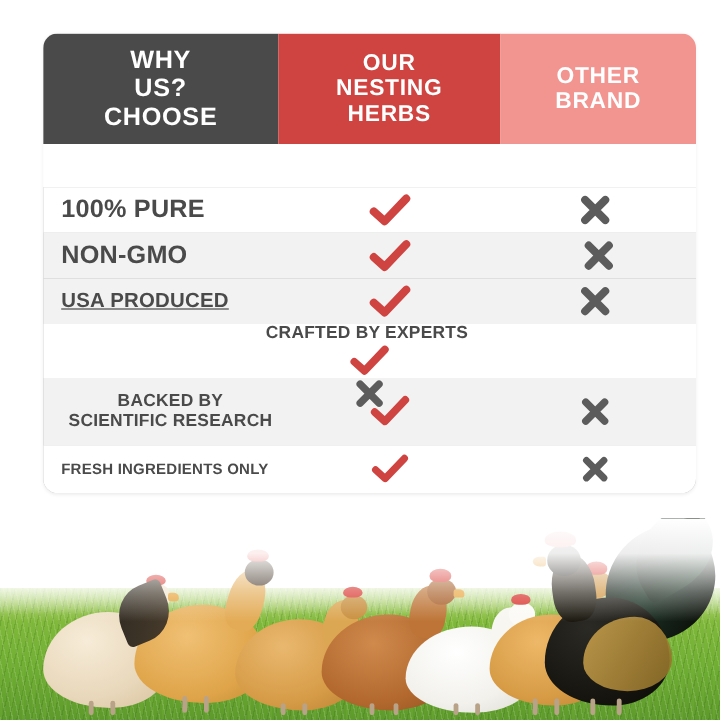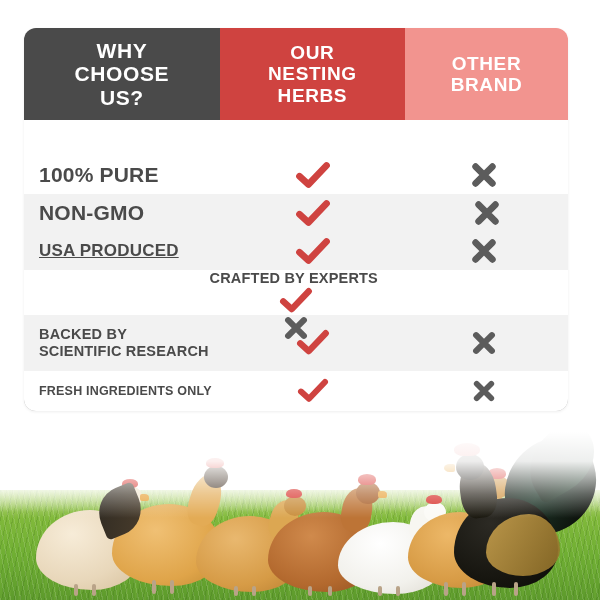--- a/index.html
+++ b/index.html
@@ -42,21 +42,21 @@
   .body{position:absolute;border-radius:52% 48% 46% 54% / 60% 58% 42% 40%;}
   .neck{position:absolute;border-radius:50% 50% 38% 38%;}
   .head{position:absolute;border-radius:50%;}
   .comb{position:absolute;background:#d8322c;border-radius:50% 50% 40% 40%;}
   .beak{position:absolute;background:#e8a43c;border-radius:2px 50% 2px 2px;}
   .tail{position:absolute;border-radius:60% 10% 60% 10%;}
   .leg{position:absolute;background:#b9a388;width:4px;border-radius:2px;}
 
   
   #compare-table{
-    position:absolute;left:24px;top:28px;width:544px;
+    position:absolute;left:36px;top:28px;width:544px;
     border-radius:12px;overflow:hidden;z-index:8;
     box-shadow:0 1px 3px rgba(0,0,0,.07);
   }
   .thead{display:flex;height:92px;}
   .th{
     display:flex;align-items:center;justify-content:center;text-align:center;
     color:#ffffff;font-weight:bold;letter-spacing:.6px;line-height:1.12;
     text-transform:uppercase;
   }
   .th-why{width:203px;background:#4a4a4a;font-size:21px;padding:0 6px;box-sizing:border-box;}
@@ -165,22 +165,22 @@
   <div class="grass-fade"></div>
   <div class="veil"></div>
 </div>
 
 <div id="compare-table">
 
   <div class="thead">
     <div class="th th-why">
       <div>
         <div>WHY</div>
+        <div>US?</div>
         <div>CHOOSE</div>
-        <div>US?</div>
       </div>
     </div>
     <div class="th th-ours">
       <div>
         <div>OUR</div>
         <div>NESTING</div>
         <div>HERBS</div>
       </div>
     </div>
     <div class="th th-other">
@@ -245,21 +245,21 @@
           <svg width="34" height="27.200000000000003" viewBox="0 0 40 32" class="check">
             <path d="M5 17 L15 26 L35 5" fill="none" stroke="#cf4340" stroke-width="7.5" stroke-linecap="round" stroke-linejoin="round"></path>
           </svg>
         </div>
         <div class="cell-mark other">
           <svg width="28" height="28" viewBox="0 0 32 32" class="cross">
             <path d="M7 7 L25 25 M25 7 L7 25" fill="none" stroke="#5c5c5c" stroke-width="7" stroke-linecap="round"></path>
           </svg>
         </div>
       </div>
-      <div class="row r5 alt" style="height: 56px;">
+      <div class="row r5 alt" style="height: 56px; text-align: center;">
         <div class="cell-label">
           <div>BACKED BY</div>
           <div>SCIENTIFIC RESEARCH</div>
         </div>
         <div class="cell-mark">
           <svg width="34" height="27.200000000000003" viewBox="0 0 40 32" class="check">
             <path d="M5 17 L15 26 L35 5" fill="none" stroke="#cf4340" stroke-width="7.5" stroke-linecap="round" stroke-linejoin="round"></path>
           </svg>
         </div>
         <div class="cell-mark other">

